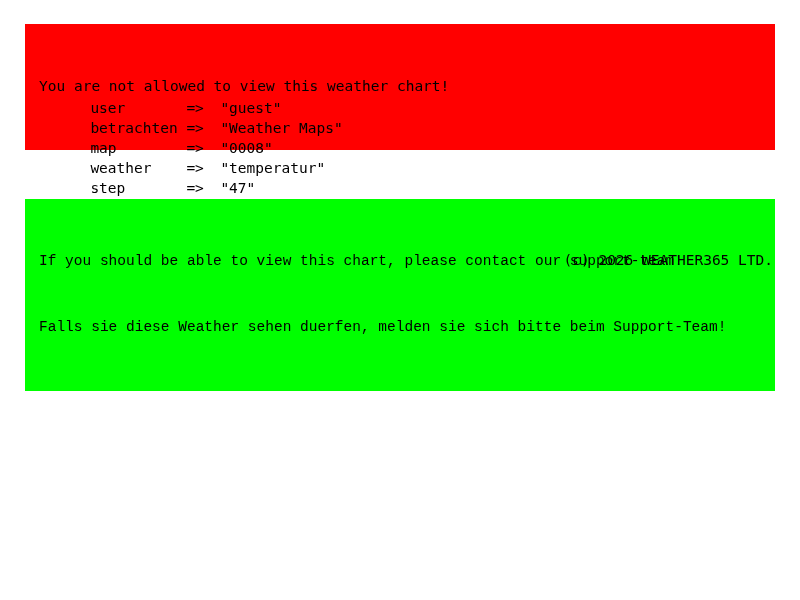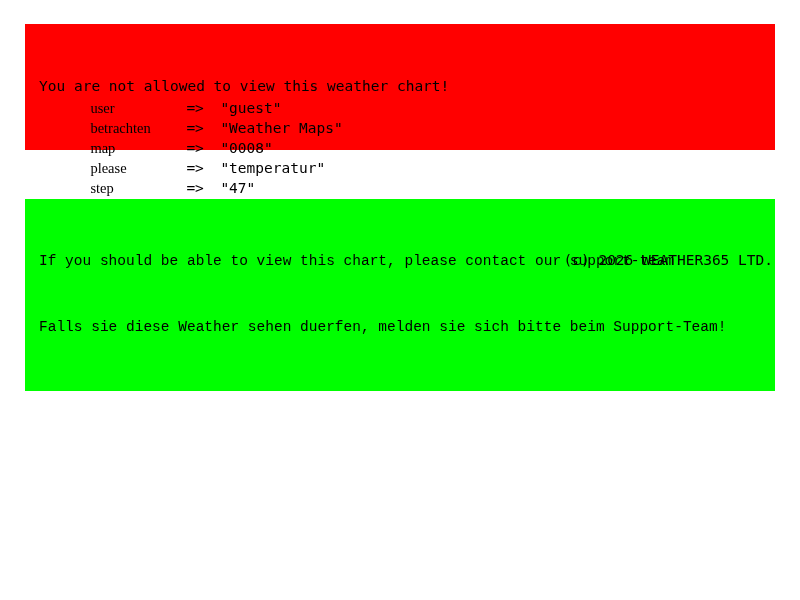--- a/index.html
+++ b/index.html
@@ -51,21 +51,20 @@
     line-height: 20px;
   }
   .param-row {
     display: block;
     height: 20px;
     white-space: pre;
   }
   .param-key {
     display: inline-block;
     width: 96px;
-    font-family: Liberation Serif, serif;
   }
   .param-arrow {
     display: inline-block;
     width: 34px;
   }
   .param-val {
     display: inline-block;
   }
   .footer {
     position: absolute;
@@ -97,21 +96,21 @@
     <span class="param-row">
       <span class="param-key">user</span><span class="param-arrow">=&gt;</span><span class="param-val">"guest"</span>
     </span>
     <span class="param-row">
       <span class="param-key">betrachten</span><span class="param-arrow">=&gt;</span><span class="param-val">"Weather Maps"</span>
     </span>
     <span class="param-row">
       <span class="param-key">map</span><span class="param-arrow">=&gt;</span><span class="param-val">"0008"</span>
     </span>
     <span class="param-row">
-      <span class="param-key">please</span><span class="param-arrow">=&gt;</span><span class="param-val">"temperatur"</span>
+      <span class="param-key">weather</span><span class="param-arrow">=&gt;</span><span class="param-val">"temperatur"</span>
     </span>
     <span class="param-row">
       <span class="param-key">step</span><span class="param-arrow">=&gt;</span><span class="param-val">"47"</span>
     </span>
   </div>
 
   <div class="banner banner-info">
     <span class="banner-line">If you should be able to view this chart, please contact our support-team!</span>
     <span class="banner-line">Falls sie diese Weather sehen duerfen, melden sie sich bitte beim Support-Team!</span>
   </div>

